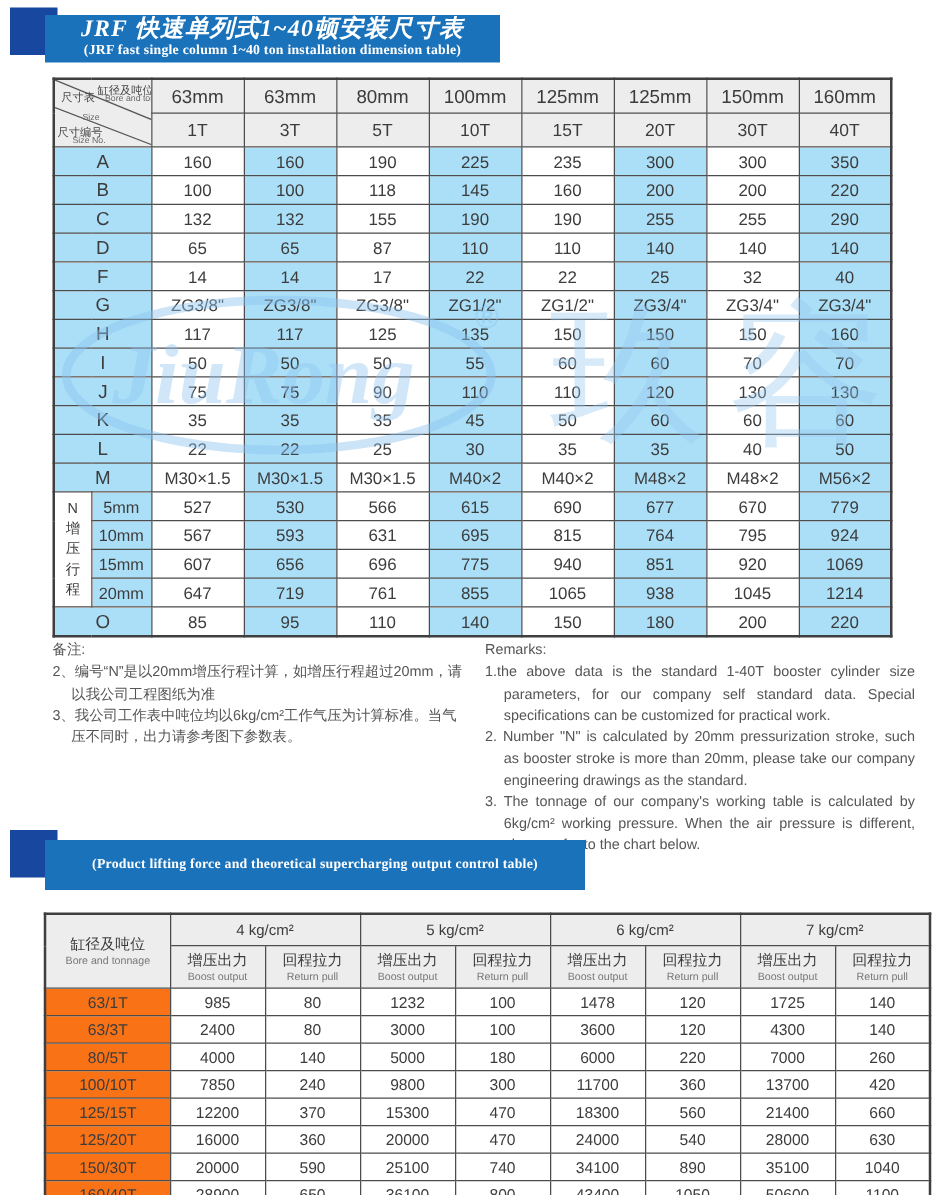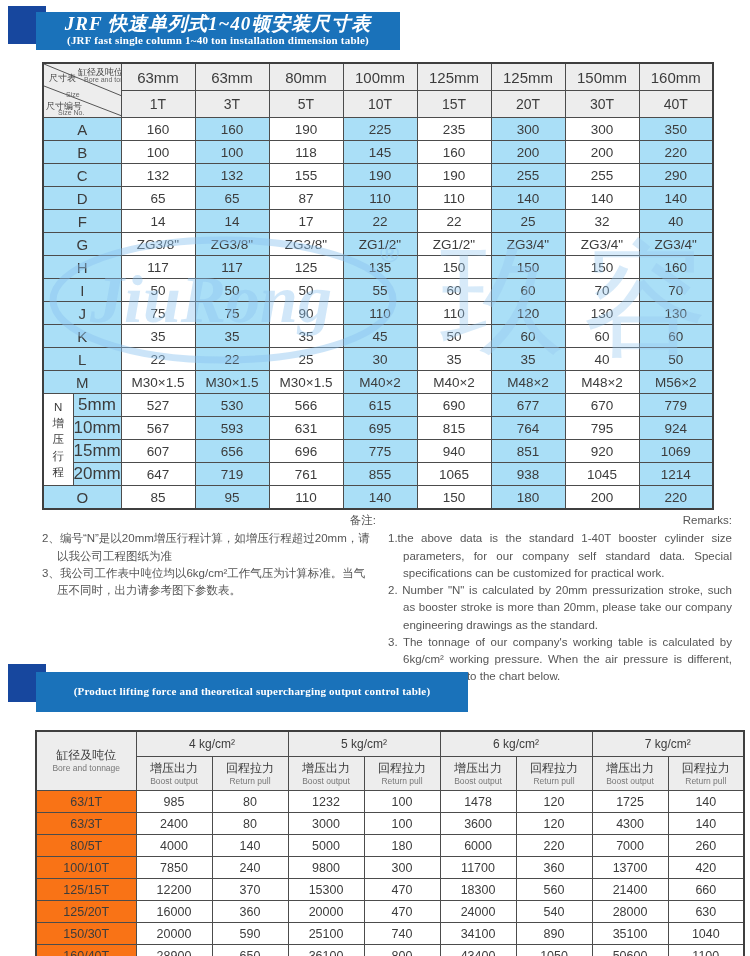--- a/index.html
+++ b/index.html
@@ -17,21 +17,21 @@
   
   table{border-collapse:collapse;table-layout:fixed;position:absolute;}
   th,td{border:1px solid #4c4c4c;text-align:center;padding:0;white-space:nowrap;overflow:hidden;}
   
   #t1{left:42px;top:62px;width:670px;border:2px solid #3f3f3f;}
   #t1 th{background:#ededed;font-weight:normal;}
   #t1 thead tr:nth-child(1) th{height:26px;font-size:15px;}
   #t1 thead tr:nth-child(2) th{height:26px;font-size:14px;}
   #t1 td{height:22px;font-size:13.5px;}
   #t1 td.lbl{background:#aadff7;font-size:15px;}
-  #t1 td.stroke{font-size:17px;}
+  #t1 td.stroke{font-size:13px;}
   #t1 td.cw{background:#ffffff;}
   #t1 td.cb{background:#aadff7;}
   #t1 td.vert{background:#fff;vertical-align:middle;}
   #t1 td.vert span{display:block;font-size:11.5px;line-height:1.4;}
   .corner{position:relative;}
   .corner svg{position:absolute;left:0;top:0;}
   .corner .zh{position:absolute;font-size:9px;color:#444;}
   .corner .en{position:absolute;font-size:7px;color:#666;}
   .cn-a{left:5px;top:8px;} .cn-a-en{left:22px;top:27px;}
   .cn-b{left:34px;top:2px;} .cn-b-en{left:40px;top:12px;}
@@ -41,21 +41,21 @@
   #wm-oval{left:48px;top:235px;width:350px;height:130px;}
   #wm-script{position:absolute;left:90px;top:260px;font-size:68px;font-style:italic;
              font-weight:bold;font-family:"Liberation Serif",serif;color:rgba(140,195,240,.40);}
   #wm-reg{left:380px;top:238px;font-size:26px;font-weight:bold;}
   #wm-chars{left:440px;top:218px;font-size:125px;font-weight:normal;letter-spacing:18px;
             font-family:"Liberation Serif",serif;color:rgba(150,200,240,.38);}
   
   .remarks{position:absolute;top:512px;font-size:11.5px;line-height:1.5;color:#555;}
   #rzh{left:42px;width:334px;}
   #ren{left:388px;width:344px;text-align:justify;}
-  .rtitle{margin-bottom:1px;text-align:right;}
+  .rtitle{margin-bottom:1px;}
   .ritem{padding-left:15px;text-indent:-15px;}
   
   #t2{left:35px;top:730px;width:708px;border:2px solid #3f3f3f;}
   #t2 th{background:#ededed;font-weight:normal;}
   #t2 thead tr:nth-child(1) th{height:24px;font-size:12px;}
   #t2 thead tr:nth-child(2) th{height:33px;}
   #t2 th .zh{font-size:12px;color:#3c3c3c;line-height:1.25;}
   #t2 th .en{font-size:8.5px;color:#777;line-height:1.2;}
   .corner2 .zh{font-size:13px;} .corner2 .en{font-size:9px;color:#777;}
   #t2 td{height:21px;font-size:12.5px;}

